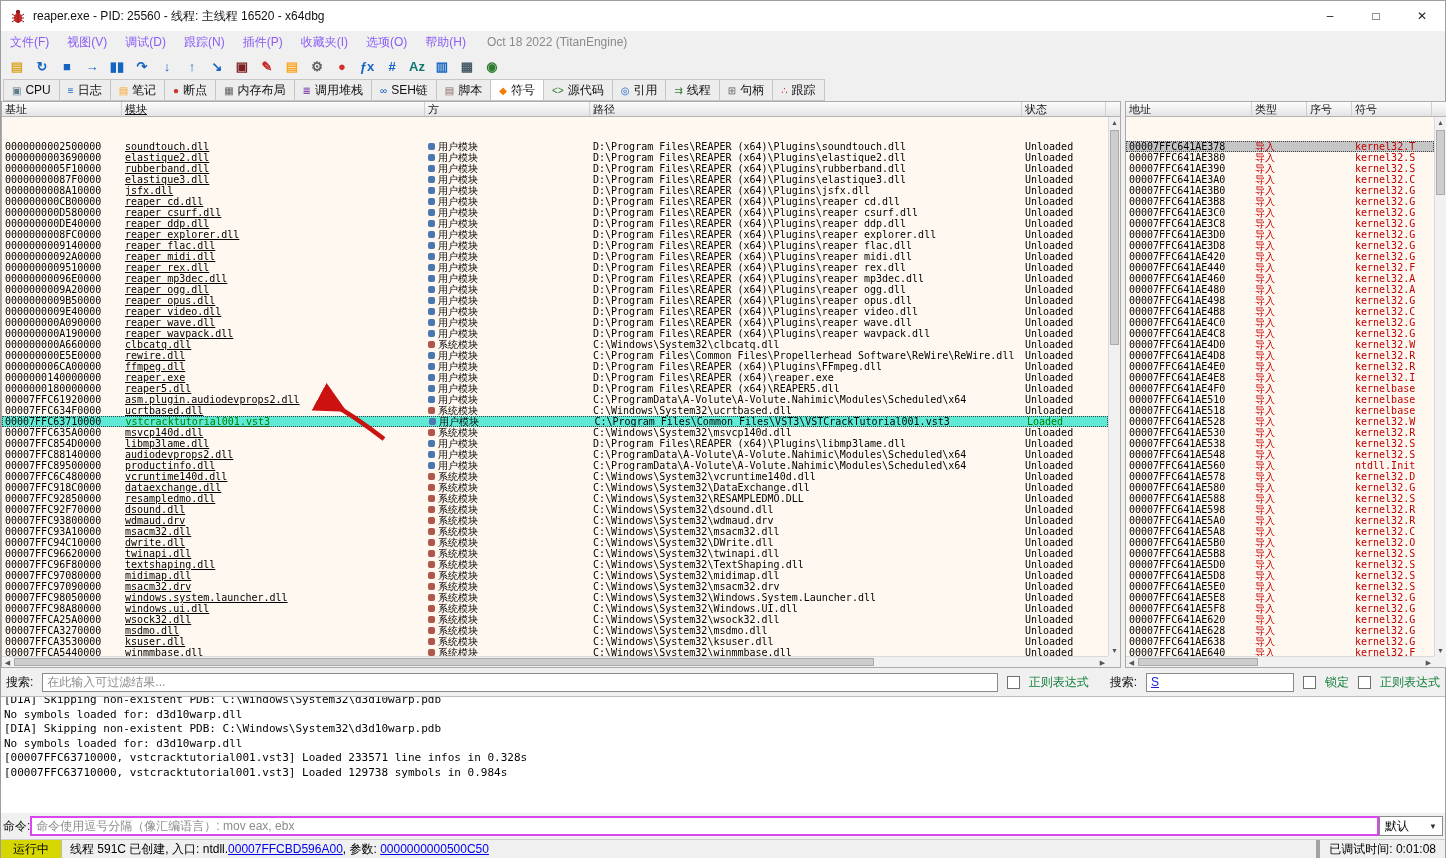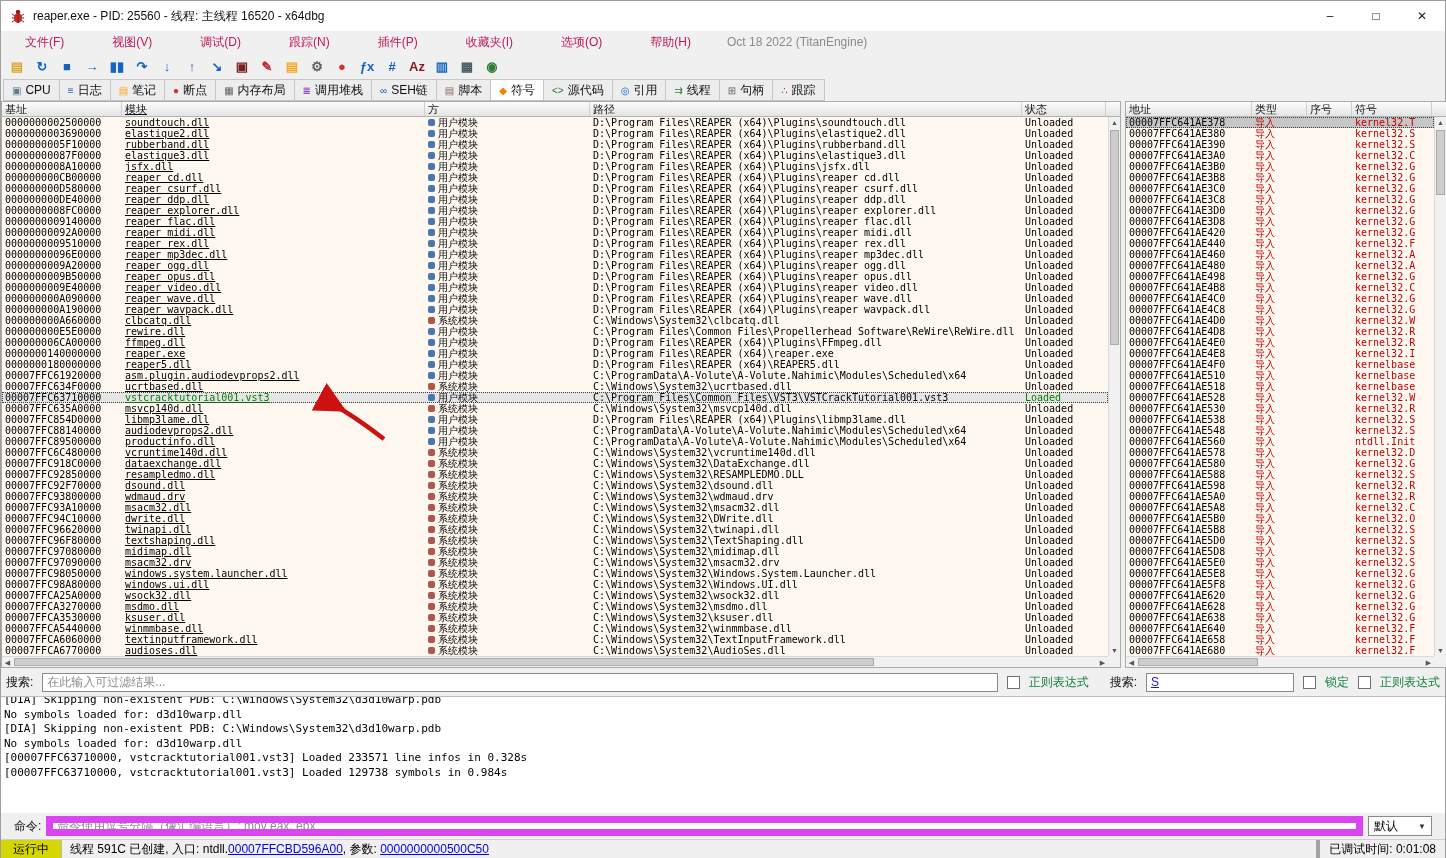--- a/index.html
+++ b/index.html
@@ -10,21 +10,21 @@
   
   .titlebar { height:30px; background:#FFFFFF; display:flex; align-items:center; }
   .app-icon { width:16px; height:16px; margin:0 7px 0 9px; flex:none; }
   .title-text { font-size:12px; color:#111; white-space:nowrap; }
   .tb-spacer { flex:1; }
   .win-btn { width:46px; height:30px; display:flex; align-items:center; justify-content:center; font-size:12px; color:#222; }
 
   
   .menubar { height:22px; display:flex; align-items:center; background:#F0F0F0; font-size:12px; }
   .menu-items { display:flex; }
-  .menu-item { padding:0 24px; height:22px; line-height:22px; color:#be185d; }
+  .menu-item { padding:0 9px; height:22px; line-height:22px; color:#8b5cf6; }
   .build-info { color:#8A8A8A; padding-left:12px; }
 
   
   .toolbar { height:26px; display:flex; align-items:center; padding-left:4px; background:#F0F0F0; gap:1px; }
   .tool-btn { width:24px; height:22px; display:inline-flex; align-items:center; justify-content:center; font-size:13px; font-weight:bold; }
 
   
   .tabbar { height:22px; display:flex; align-items:stretch; background:#F0F0F0; padding-left:2px; }
   .tab { display:flex; align-items:center; padding:0 8px; border:1px solid #C6C6C6; margin-right:-1px; background:#EDEDED; font-size:12px; color:#111; white-space:nowrap; }
   .tab.active { background:#FFFFFF; }
@@ -34,23 +34,23 @@
   .main { position:relative; height:567px; background:#F0F0F0; }
   .panel { position:absolute; top:0; height:567px; border:1px solid #ABABAB; background:#FFF8F0; display:grid; }
   #modules-panel { left:0; width:1120px; grid-template-columns:1106px 12px; grid-template-rows:15px 539px 11px; }
   #symbols-panel { left:1124px; width:322px; grid-template-columns:308px 12px; grid-template-rows:15px 539px 11px; }
   .splitter { position:absolute; left:1120px; top:0; width:4px; height:567px; background:#F0F0F0; }
 
   .thead { display:flex; background:linear-gradient(#FCFCFC,#E4E4E4); border-bottom:1px solid #B5B5B5; overflow:hidden; }
   .hfill { background:linear-gradient(#FCFCFC,#E4E4E4); border-bottom:1px solid #B5B5B5; }
   .hcell { font-size:11px; line-height:14px; padding-left:3px; border-right:1px solid #CFCFCF; color:#111; overflow:hidden; white-space:nowrap; }
 
-  .tbody { overflow:hidden; font-family:"DejaVu Sans Mono","Liberation Mono",monospace; font-size:10px; color:#000; }
+  .tbody { overflow:hidden; font-family:"DejaVu Sans Mono","Liberation Mono",monospace; font-size:10px; color:#000;margin-top:24px; }
   .trow { display:flex; height:11px; line-height:11px; white-space:nowrap; }
-  .trow.selected { background:#e5e5e5; outline:1px dotted #404040; outline-offset:-1px; }
+  .trow.selected { background:#5eead4; outline:1px dotted #404040; outline-offset:-1px;justify-content:space-between; }
   .trow.sym-selected { background:#C6C6C6; outline:1px dotted #404040; outline-offset:-1px; }
   .cell { overflow:hidden; padding-left:3px; flex:none; }
   .c-base{width:120px;} .c-module{width:303px;text-decoration:underline;} .c-path{width:432px;} .c-status{width:84px;}
   .c-party{width:165px; display:flex; align-items:center; gap:3px;}
   .s-addr{width:126px;} .s-type{width:55px;} .s-ord{width:45px;} .s-sym{width:80px;}
   .green { color:#008000; }
   .red { color:#C00000; }
   .picon { width:7px; height:7px; border-radius:2px; flex:none; display:inline-block; }
   .pu { background:#4A77B0; } .ps { background:#B0564A; }
 
@@ -80,22 +80,22 @@
   #symbol-filter-input { width:148px; color:#1B1BD6; text-decoration:underline; }
   .checkbox { width:13px; height:13px; border:1px solid #707070; background:#fff; flex:none; }
   .cb-label { color:#15803d; white-space:nowrap; }
 
   
   .log { height:117px; background:#fff; border-top:1px solid #BDBDBD; overflow:hidden; padding-left:3px; font-family:"DejaVu Sans Mono","Liberation Mono",monospace; font-size:11px; color:#000; }
   .log-line { height:14.6px; line-height:14.6px; white-space:pre; overflow:hidden; }
   .log .log-line:first-child { margin-top:-4px; }
 
   
-  .cmd-bar { height:26px; display:flex; align-items:center; background:#F0F0F0; padding:0 13px; gap:5px; font-size:12px; }
-  .cmd-input { flex:1; height:20px; border:7px solid #d946ef; font-size:12px; padding:0 4px; font-family:"Liberation Sans",sans-serif; }
+  .cmd-bar { height:26px; display:flex; align-items:center; background:#F0F0F0; padding:0 2px; font-size:12px; }
+  .cmd-input { flex:1; height:20px; border:2px solid #d946ef; font-size:12px; padding:0 4px; font-family:"Liberation Sans",sans-serif; }
   .cmd-input::placeholder { color:#8C8C8C; }
   .profile-select { width:64px; height:20px; border:1px solid #8A8A8A; background:#fff; display:flex; align-items:center; justify-content:space-between; padding:0 5px; font-size:12px; }
   .caret { font-size:8px; color:#333; }
 
   
   .statusbar { height:20px; display:flex; align-items:center; background:#F0F0F0; border-top:1px solid #CFCFCF; font-size:12px; color:#000; }
   .status-badge { height:100%; background:#D6D600; display:flex; align-items:center; padding:0 12px; border-right:1px solid #B8B8B8; }
   .status-msg { flex:1; padding-left:8px; white-space:nowrap; overflow:hidden; }
   .status-link { color:#0000EE; text-decoration:underline; }
   .status-time { border-left:4px solid #a3a3a3; padding:0 9px; height:100%; display:flex; align-items:center; white-space:nowrap; }
@@ -150,21 +150,21 @@
       <span class="tool-btn" style="color: rgb(21, 101, 192);">↓</span>
       <span class="tool-btn" style="color: rgb(21, 101, 192);">↑</span>
       <span class="tool-btn" style="color: rgb(21, 101, 192);">↘</span>
       <span class="tool-btn" style="color: rgb(123, 31, 31);">▣</span>
       <span class="tool-btn" style="color: rgb(198, 40, 40);">✎</span>
       <span class="tool-btn" style="color: rgb(249, 168, 37);">▤</span>
       <span class="tool-btn" style="color: rgb(97, 97, 97);">⚙</span>
       <span class="tool-btn" style="color: rgb(211, 47, 47);">●</span>
       <span class="tool-btn" style="color: rgb(21, 101, 192);">ƒx</span>
       <span class="tool-btn" style="color: rgb(21, 101, 192);">#</span>
-      <span class="tool-btn" style="color: #7f1d1d;">Az</span>
+      <span class="tool-btn" style="color: #0f766e;">Az</span>
       <span class="tool-btn" style="color: rgb(21, 101, 192);">▥</span>
       <span class="tool-btn" style="color: rgb(69, 90, 100);">▦</span>
       <span class="tool-btn" style="color: rgb(46, 125, 50);">◉</span>
     </div>
 
   <div class="tabbar">
       <div class="tab">
         <span class="tab-icon" style="color: rgb(96, 125, 139);">▣</span>
         <span class="tab-label">CPU</span>
       </div>

